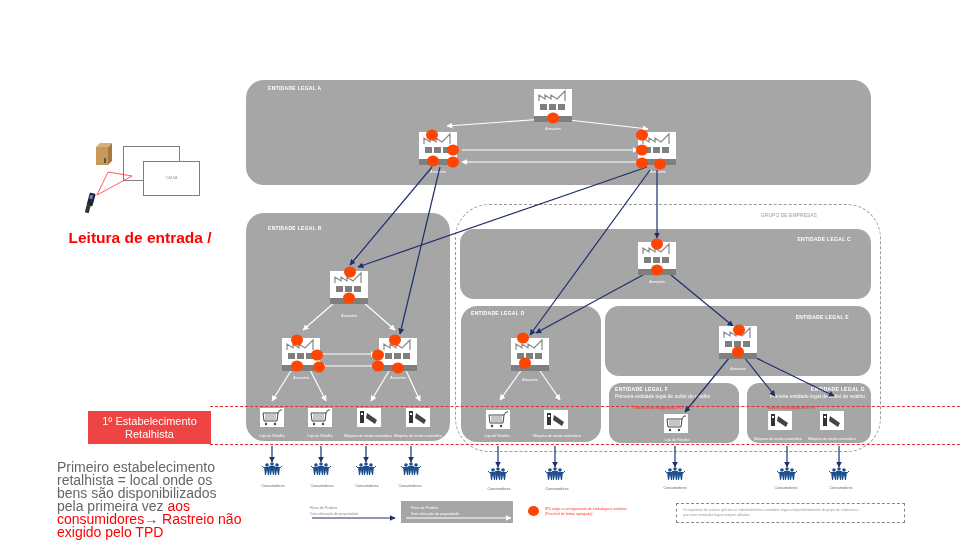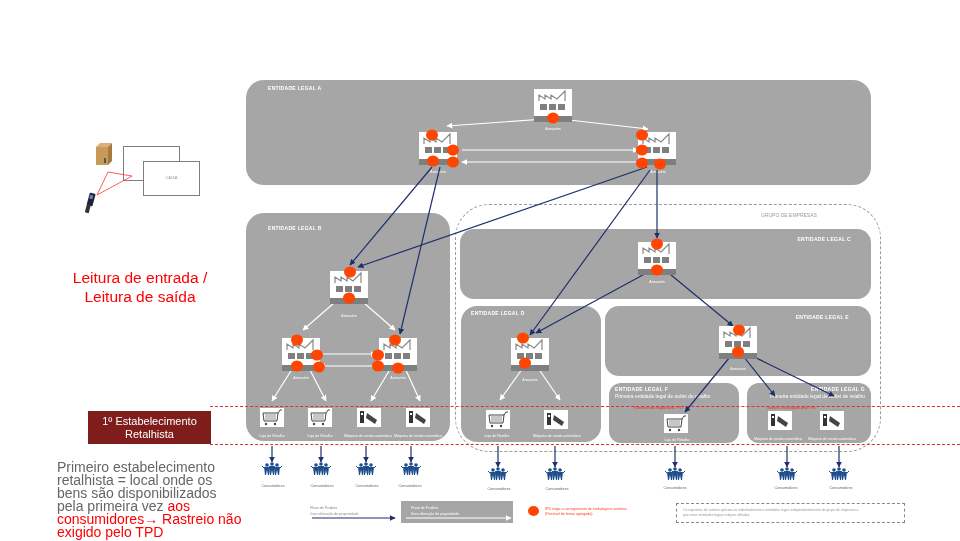--- a/index.html
+++ b/index.html
@@ -7,22 +7,22 @@
   .abs { position:absolute; }
   .entity { position:absolute; background:#a6a6a6; border-radius:18px; }
   .entity-title { position:absolute; font-size:5px; font-weight:bold; color:#ffffff; letter-spacing:0.3px; white-space:nowrap; }
   .entity-sub { position:absolute; font-size:5px; color:#ffffff; white-space:nowrap; }
   .group { position:absolute; border:1px dashed #9a9a9a; border-radius:34px; }
   .group-title { position:absolute; font-size:5px; color:#ffffff; white-space:nowrap; }
   .tiny { position:absolute; font-size:3.6px; color:#ffffff; white-space:nowrap; transform:translateX(-50%); }
   .tiny-dark { position:absolute; font-size:3.6px; color:#666; white-space:nowrap; transform:translateX(-50%); }
   .redline { position:absolute; height:0; border-top:1.5px dashed #e0302a; }
   #overlay { position:absolute; left:0; top:0; width:960px; height:541px; pointer-events:none; }
-  .red-box { position:absolute; left:88px; top:411px; width:123px; height:33px; background:#7f1d1d; color:#fff; font-size:11px; text-align:center; line-height:13px; display:flex; align-items:center; justify-content:center; flex-direction:column; }
-  .left-title { position:absolute; left:40px; top:228px; width:200px; text-align:center; color:#ff0000; font-weight:normal; font-size:15.5px; line-height:19px;margin-top:40px; }
+  .red-box { position:absolute; left:88px; top:411px; width:123px; height:33px; background:#ef4444; color:#fff; font-size:11px; text-align:center; line-height:13px; display:flex; align-items:center; justify-content:center; flex-direction:column; }
+  .left-title { position:absolute; left:40px; top:228px; width:200px; text-align:center; color:#ff0000; font-weight:bold; font-size:15.5px; line-height:19px; }
   .left-desc { position:absolute; left:57px; top:461px; width:185px; font-size:14px; line-height:13px; color:#666; }
   .left-desc .red { color:#ff0000; }
   .caixa-box { position:absolute; border:1px solid #7f7f7f; background:#fff; }
   .legend-text { position:absolute; font-size:3.6px; color:#888; white-space:nowrap; }
   .legend-red { position:absolute; font-size:3.6px; color:#ff3b1f; white-space:nowrap; line-height:5px; }
   .note-box { position:absolute; left:676px; top:503px; width:229px; height:20px; border:1px dashed #888; font-size:3.4px; color:#999; padding:4px 6px; box-sizing:border-box; line-height:5px; }
   .leg-grey { position:absolute; left:401px; top:501px; width:112px; height:22px; background:#a6a6a6; }
 </style>
 </head>
 <body>
@@ -44,21 +44,20 @@
 </svg>
 <div class="abs" style="left:84px;top:192px;width:14px;height:22px;">
   <svg width="14" height="22" viewBox="0 0 14 22">
     <rect x="4" y="1" width="6" height="13" rx="1" fill="#223" transform="rotate(15 7 8)"></rect>
     <rect x="5" y="3" width="3" height="4" fill="#5a88c8" transform="rotate(15 7 8)"></rect>
     <rect x="2" y="12" width="4" height="9" rx="1" fill="#333" transform="rotate(15 4 16)"></rect>
   </svg>
 </div>
 <div class="left-title">
   <div>Leitura de entrada /</div>
-  <div>Leitura de saída</div>
 </div>
 <div class="red-box">
   <div>1º Estabelecimento</div>
   <div>Retalhista</div>
 </div>
 <div class="left-desc"><span>Primeiro  estabelecimento retalhista = local onde os bens são disponibilizados pela primeira vez </span><span class="red">aos consumidores→ Rastreio não exigido pelo TPD</span></div>
 
 <div class="entity" style="left:246px;top:80px;width:625px;height:105px;">
   <span class="entity-title" style="left:22px;top:5px;">ENTIDADE LEGAL A</span>
 </div>

